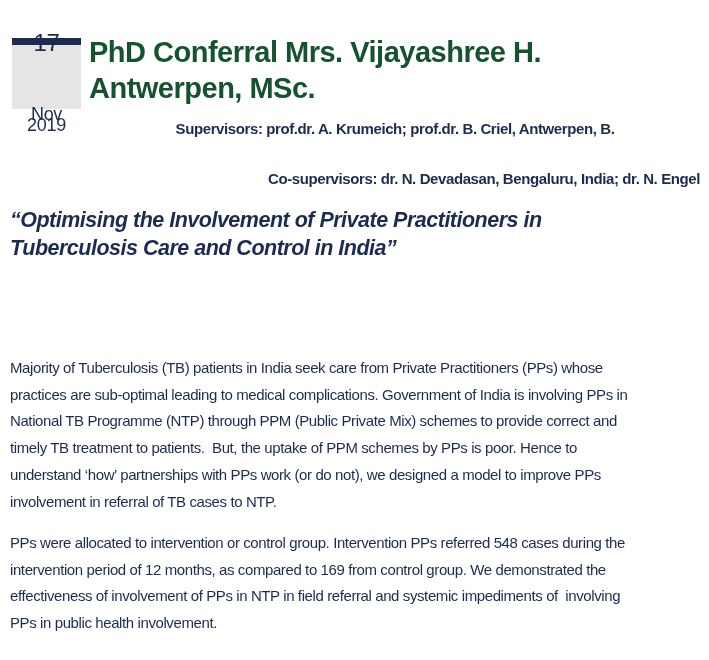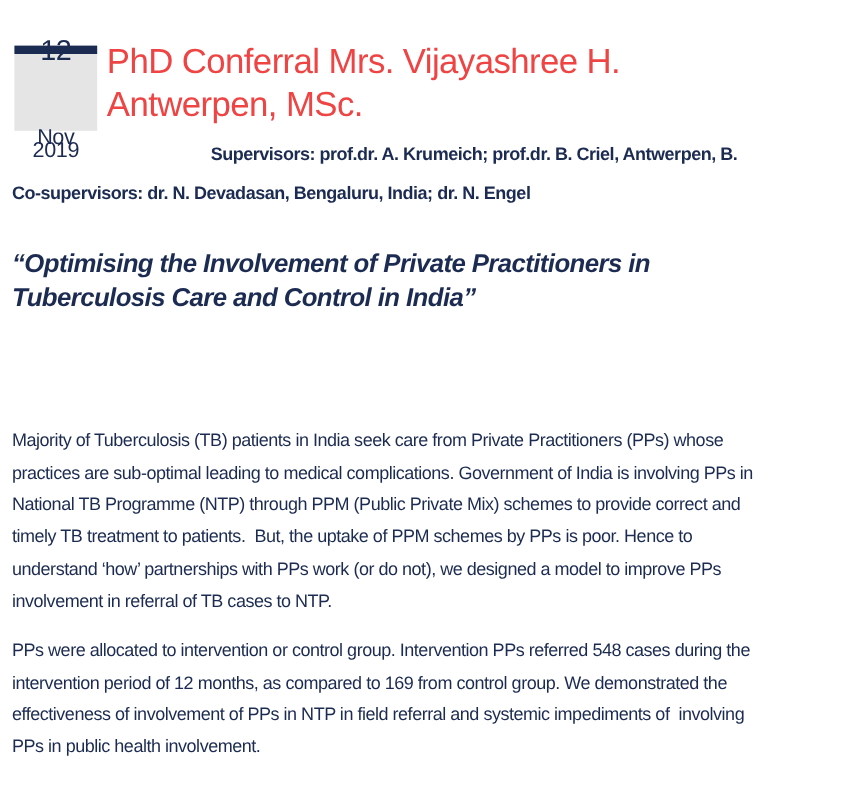--- a/index.html
+++ b/index.html
@@ -17,29 +17,29 @@
   .date-badge .box{
     background:#e5e5e6;height:64px;
     display:flex;flex-direction:column;align-items:center;justify-content:center;
   }
   .date-badge .day{font-size:24px;line-height:26px;letter-spacing:-0.3px;}
   .date-badge .month{font-size:18px;line-height:22px;letter-spacing:-0.3px;margin-top:47px;}
   .date-badge .year{font-size:18px;line-height:20px;text-align:center;margin-top:6px;letter-spacing:-0.3px;}
   
   .page-title{
     position:absolute;left:89px;top:34px;width:610px;
-    color:#ef4444;font-size:29px;line-height:36px;font-weight:400;letter-spacing:-0.5px;
+    color:#14532d;font-size:29px;line-height:36px;font-weight:700;letter-spacing:-0.5px;
   }
   .supervisors{
     position:absolute;left:90px;top:119px;width:610px;
     font-size:15px;line-height:20px;font-weight:bold;letter-spacing:-0.4px;white-space:pre;text-align:center;
   }
   .co-supervisors{
-    position:absolute;left:10px;top:152px;width:690px;
-    font-size:15px;line-height:20px;font-weight:bold;letter-spacing:-0.4px;white-space:pre;
+    position:absolute;left:10px;top:169px;width:690px;
+    font-size:15px;line-height:20px;font-weight:bold;letter-spacing:-0.4px;white-space:pre;text-align:right;
   }
   .thesis-title{
     position:absolute;left:10px;top:206px;width:695px;
     font-size:21.5px;line-height:28px;font-weight:bold;font-style:italic;letter-spacing:-0.5px;
   }
   .abstract-para{
     position:absolute;left:10px;width:699px;
     font-size:15px;line-height:26.7px;letter-spacing:-0.4px;margin-top:16px;
   }
   .abstract-para div{white-space:pre;}
@@ -47,21 +47,21 @@
   #para2{top:514px;}
 </style>
 </head>
 <body>
 
 <div id="stage">
 
   <div class="date-badge">
     <div class="bar"></div>
     <div class="box">
-      <div class="day">12</div>
+      <div class="day">17</div>
       <div class="month">Nov</div>
     </div>
     <div class="year">2019</div>
   </div>
 
   <h1 class="page-title" style="margin:0">
       <div>PhD Conferral Mrs. Vijayashree H.</div>
       <div>Antwerpen, MSc.</div>
     </h1>
 

